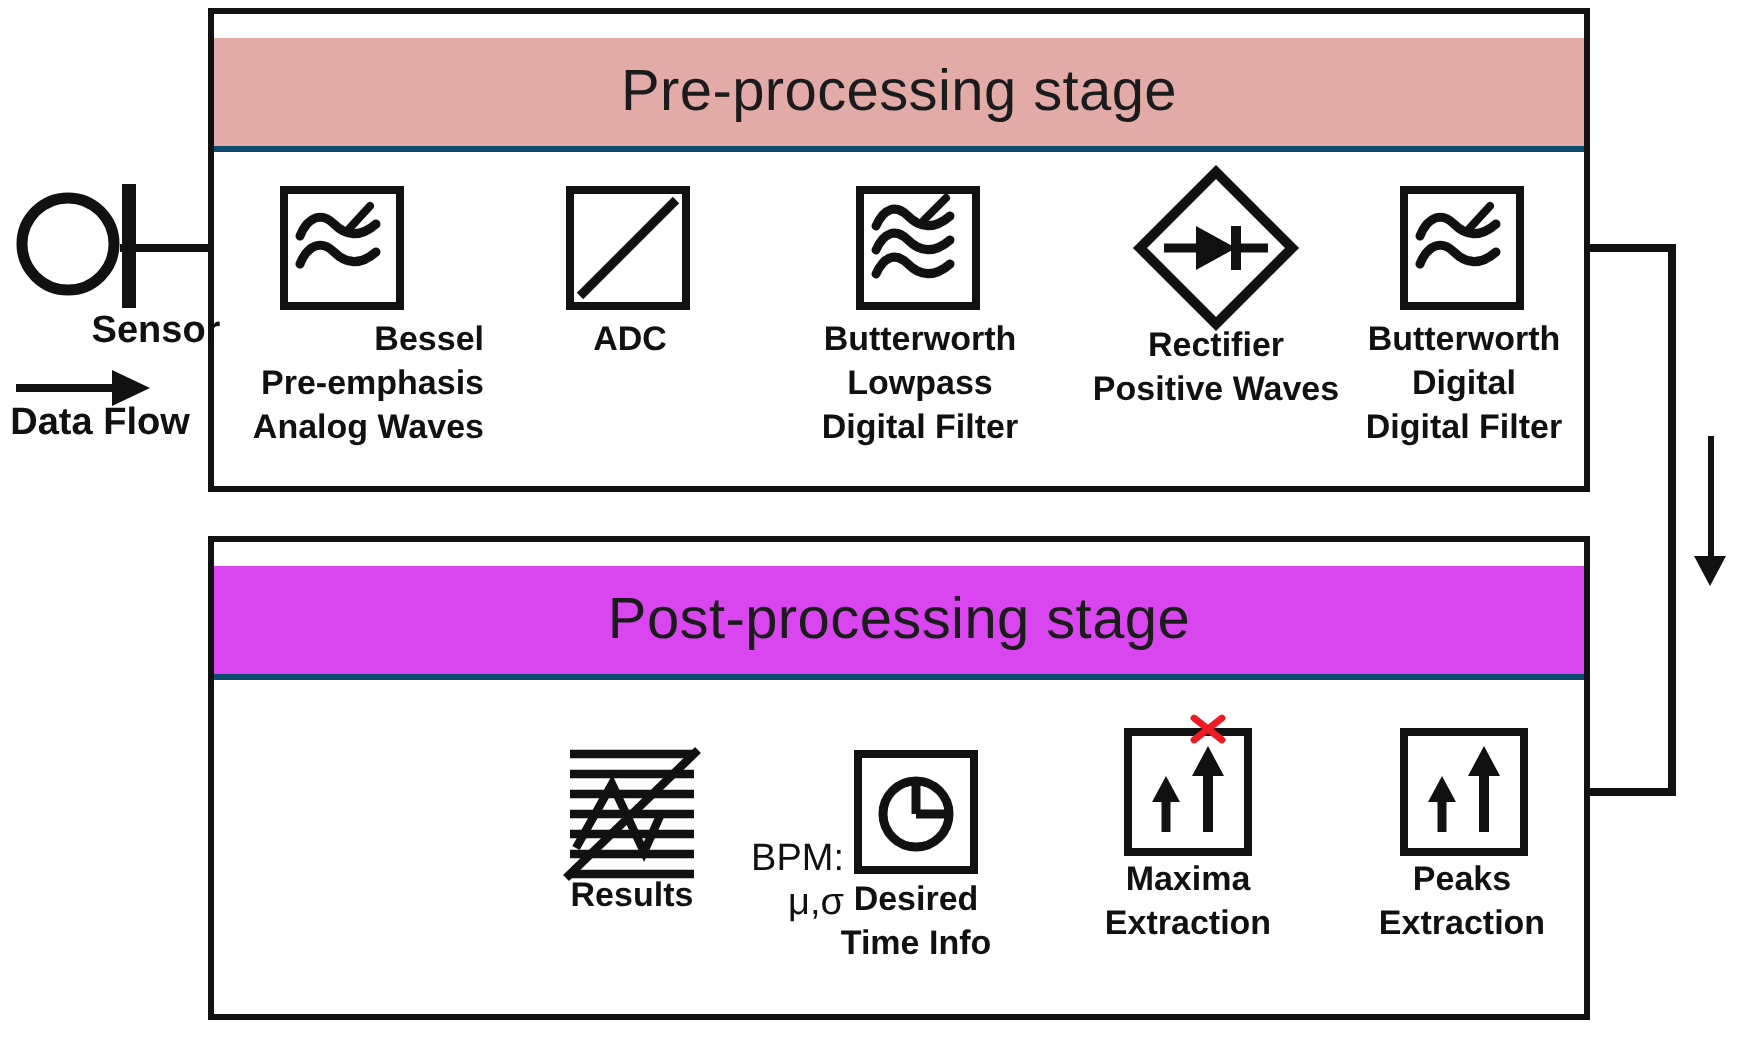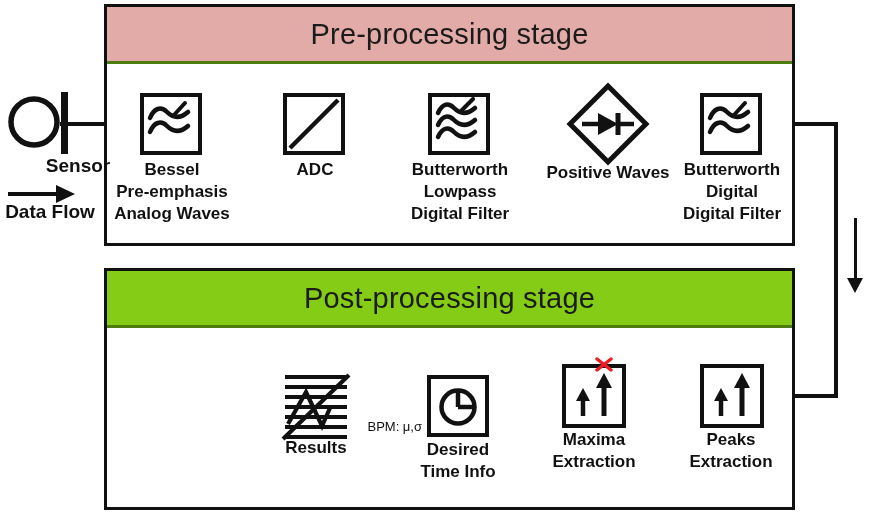--- a/index.html
+++ b/index.html
@@ -4,32 +4,32 @@
 <style>
   html,body{margin:0;padding:0;background:#fff;}
   .canvas{
     position:relative;width:871px;height:520px;background:#ffffff;
     font-family:"Liberation Sans", sans-serif;color:#111;overflow:hidden;
   }
   .hline{position:absolute;height:4px;background:#111;}
   .vline{position:absolute;width:4px;background:#111;}
   .stage-box{position:absolute;left:104px;width:691px;height:242px;
     border:3px solid #111;box-sizing:border-box;background:#fff;}
-  .stage-header{position:absolute;left:0;top:0;right:0;height:54px;
-    border-bottom:3px solid #4d7c0f;display:flex;align-items:center;justify-content:center;
+  .stage-header{position:absolute;left:0;top:12px;right:0;height:54px;
+    border-bottom:3px solid #0c4a6e;display:flex;align-items:center;justify-content:center;
     font-size:29px;color:#1b1b1b;letter-spacing:0.2px;}
   .iconbox{position:absolute;width:62px;height:62px;background:#fff;
     border:4px solid #111;box-sizing:border-box;display:flex;
     align-items:center;justify-content:center;z-index:3;}
   .iconbox-lg{width:64px;height:64px;}
   .blabel{position:absolute;text-align:center;font-weight:bold;font-size:17px;
     line-height:22px;color:#111;z-index:4;white-space:nowrap;}
   .slabel{position:absolute;text-align:center;font-weight:bold;font-size:19px;
     line-height:22px;color:#111;z-index:4;}
-  .smallnote{position:absolute;font-size:13px;color:#111;z-index:4;text-align:right;}
+  .smallnote{position:absolute;font-size:19px;color:#111;z-index:4;text-align:right;}
   .arrowhead-right{position:absolute;width:0;height:0;
     border-top:9px solid transparent;border-bottom:9px solid transparent;
     border-left:19px solid #111;}
   .arrowhead-down{position:absolute;width:0;height:0;
     border-left:8px solid transparent;border-right:8px solid transparent;
     border-top:15px solid #111;}
   svg{display:block;}
   .abs{position:absolute;}
 </style>
 </head>
@@ -48,42 +48,42 @@
   <div class="vline" style="left:854px;top:218px;width:3px;height:62px;"></div>
   <div class="arrowhead-down" style="left:847px;top:278px;"></div>
 
   <div class="stage-box" style="top:4px;">
     <div class="stage-header" id="pre-header" style="background: rgb(227, 171, 168);">
       <span>Pre-processing stage</span>
     </div>
   </div>
 
   <div class="stage-box" style="top:268px;">
-    <div class="stage-header" id="post-header" style="background: #84cc16;">
+    <div class="stage-header" id="post-header" style="background: #d946ef;">
       <span>Post-processing stage</span>
     </div>
   </div>
 
   <svg class="abs" style="left:6px;top:90px;z-index:3;" width="70" height="66" viewBox="0 0 70 66">
     <circle cx="28" cy="32" r="23" fill="#fff" stroke="#111" stroke-width="5.5"></circle>
     <rect x="55" y="2" width="7" height="62" fill="#111"></rect>
   </svg>
   <div class="slabel" style="left:0px;top:155px;width:84px;margin-left:36px;">Sensor</div>
   <div class="hline" style="left:8px;top:192px;width:50px;"></div>
   <div class="arrowhead-right" style="left:56px;top:185px;"></div>
   <div class="slabel" style="left:0px;top:201px;width:100px;">Data Flow</div>
 
   <div class="iconbox" style="left:140px;top:93px;">
     <svg width="54" height="54" viewBox="0 0 54 54">
       <path d="M6,21 C10,11 17,9 23,15 C29,21 36,22 44,15" fill="none" stroke="#111" stroke-width="4.5" stroke-linecap="round"></path>
       <path d="M6,35 C10,25 17,23 23,29 C29,35 36,36 44,29" fill="none" stroke="#111" stroke-width="4.5" stroke-linecap="round"></path>
       <path d="M30,18 L41,6" fill="none" stroke="#111" stroke-width="4" stroke-linecap="round"></path>
     </svg>
   </div>
-  <div class="blabel" style="left:102px;top:159px;width:140px;">
+  <div class="blabel" style="left:102px;top:159px;width:140px;text-align:right;">
     <div>Bessel</div>
     <div>Pre-emphasis</div>
     <div>Analog Waves</div>
   </div>
 
   <div class="iconbox" style="left:283px;top:93px;">
     <svg width="54" height="54" viewBox="0 0 54 54">
       <path d="M3,51 L51,3" fill="none" stroke="#111" stroke-width="4.5"></path>
     </svg>
   </div>
@@ -106,20 +106,21 @@
   </div>
 
   <svg class="abs" style="left:566px;top:82px;z-index:3;" width="84" height="84" viewBox="0 0 84 84">
     <polygon points="42,4 80,42 42,80 4,42" fill="#fff" stroke="#111" stroke-width="5"></polygon>
     <line x1="16" y1="42" x2="32" y2="42" stroke="#111" stroke-width="4.5"></line>
     <polygon points="32,31 32,53 52,42" fill="#111"></polygon>
     <line x1="52" y1="31" x2="52" y2="53" stroke="#111" stroke-width="5"></line>
     <line x1="52" y1="42" x2="68" y2="42" stroke="#111" stroke-width="4.5"></line>
   </svg>
   <div class="blabel" style="left:523px;top:162px;width:170px;">
+    <div>Rectifier</div>
     <div>Positive Waves</div>
   </div>
 
   <div class="iconbox" style="left:700px;top:93px;">
     <svg width="54" height="54" viewBox="0 0 54 54">
       <path d="M6,21 C10,11 17,9 23,15 C29,21 36,22 44,15" fill="none" stroke="#111" stroke-width="4.5" stroke-linecap="round"></path>
       <path d="M6,35 C10,25 17,23 23,29 C29,35 36,36 44,29" fill="none" stroke="#111" stroke-width="4.5" stroke-linecap="round"></path>
       <path d="M30,18 L41,6" fill="none" stroke="#111" stroke-width="4" stroke-linecap="round"></path>
     </svg>
   </div>

